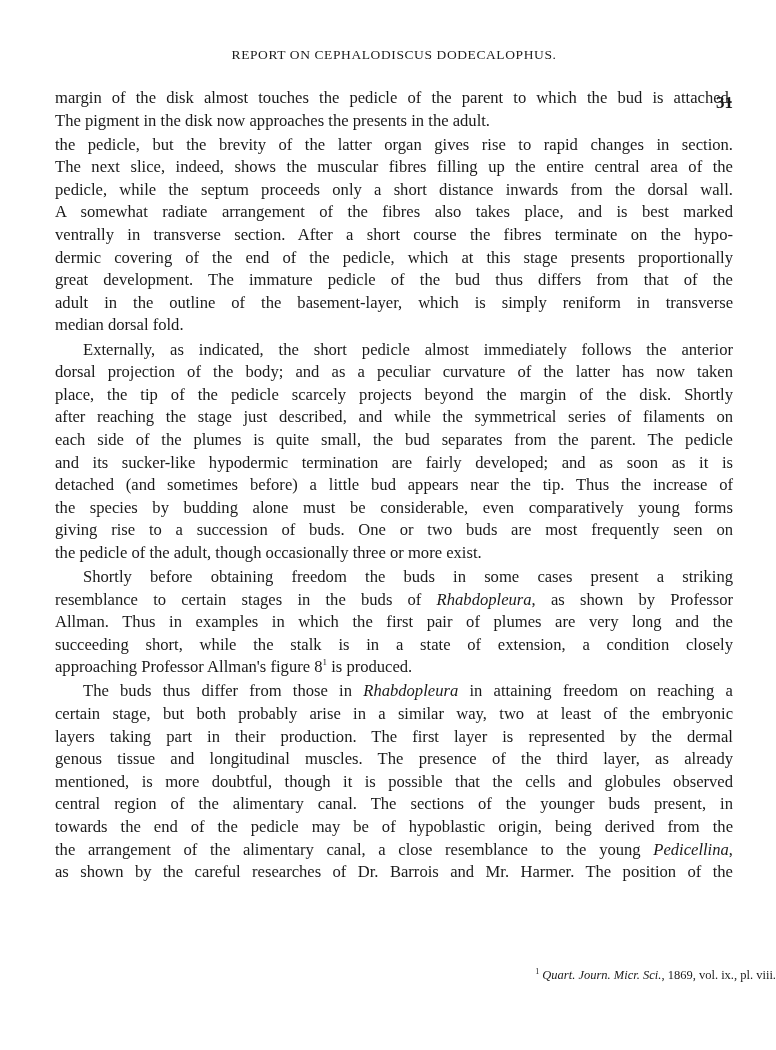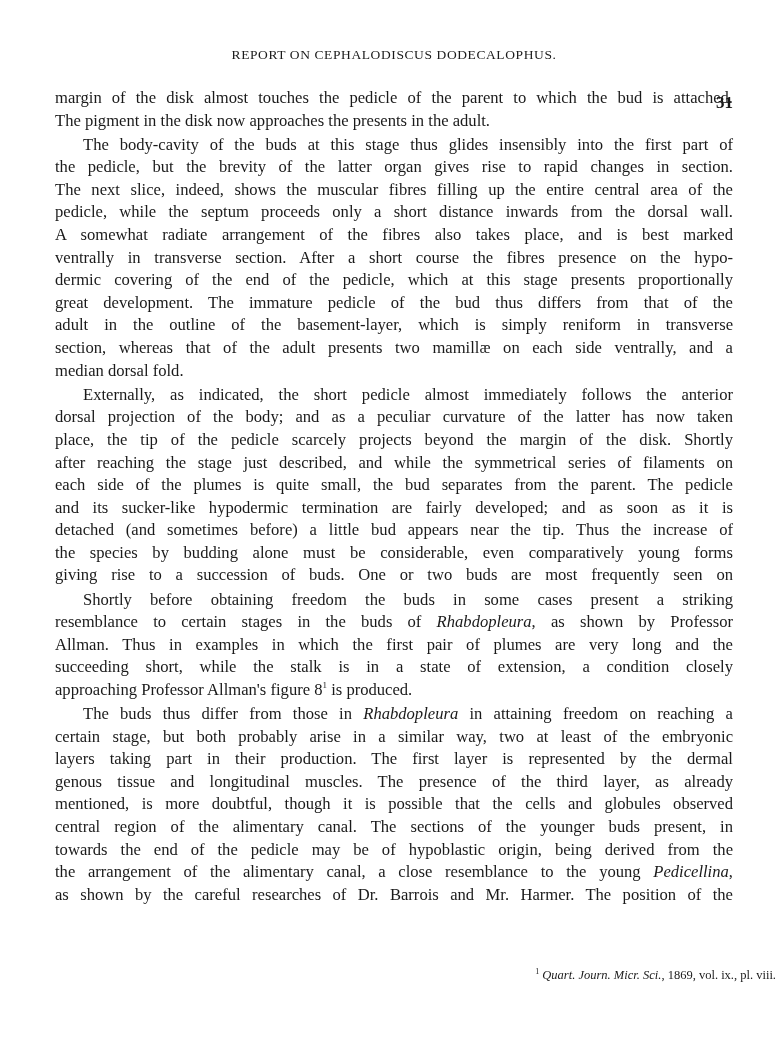--- a/index.html
+++ b/index.html
@@ -51,42 +51,41 @@
     <span class="running-title">REPORT ON CEPHALODISCUS DODECALOPHUS.</span>
     <span class="page-number">31</span>
   </div>
 
   <div class="body-text" id="body-text">
       <div class="para">
         <span class="line">margin of the disk almost touches the pedicle of the parent to which the bud is attached.</span>
         <span class="line last">The pigment in the disk now approaches the presents in the adult.</span>
       </div>
       <div class="para">
-        <span class="line indent">The body-cavity of the buds at this stage thus glides insensibly into the first part of</span>
         <span class="line">the pedicle, but the brevity of the latter organ gives rise to rapid changes in section.</span>
         <span class="line">The next slice, indeed, shows the muscular fibres filling up the entire central area of the</span>
         <span class="line">pedicle, while the septum proceeds only a short distance inwards from the dorsal wall.</span>
         <span class="line">A somewhat radiate arrangement of the fibres also takes place, and is best marked</span>
-        <span class="line">ventrally in transverse section.  After a short course the fibres presence on the hypo-</span>
+        <span class="line">ventrally in transverse section.  After a short course the fibres terminate on the hypo-</span>
         <span class="line">dermic covering of the end of the pedicle, which at this stage presents proportionally</span>
         <span class="line">great development.  The immature pedicle of the bud thus differs from that of the</span>
         <span class="line">adult in the outline of the basement-layer, which is simply reniform in transverse</span>
-        <span class="line">section, whereas that of the adult presents two mamillæ on each side ventrally, and a</span>
         <span class="line last">median dorsal fold.</span>
       </div>
       <div class="para">
         <span class="line indent">Externally, as indicated, the short pedicle almost immediately follows the anterior</span>
         <span class="line">dorsal projection of the body; and as a peculiar curvature of the latter has now taken</span>
         <span class="line">place, the tip of the pedicle scarcely projects beyond the margin of the disk.  Shortly</span>
         <span class="line">after reaching the stage just described, and while the symmetrical series of filaments on</span>
         <span class="line">each side of the plumes is quite small, the bud separates from the parent.  The pedicle</span>
         <span class="line">and its sucker-like hypodermic termination are fairly developed; and as soon as it is</span>
         <span class="line">detached (and sometimes before) a little bud appears near the tip.  Thus the increase of</span>
         <span class="line">the species by budding alone must be considerable, even comparatively young forms</span>
         <span class="line">giving rise to a succession of buds.  One or two buds are most frequently seen on</span>
+        <span class="line last">the pedicle of the adult, though occasionally three or more exist.</span>
       </div>
       <div class="para">
         <span class="line indent">Shortly before obtaining freedom the buds in some cases present a striking</span>
         <span class="line">resemblance to certain stages in the buds of <em>Rhabdopleura</em>, as shown by Professor</span>
         <span class="line">Allman.  Thus in examples in which the first pair of plumes are very long and the</span>
         <span class="line">succeeding short, while the stalk is in a state of extension, a condition closely</span>
         <span class="line last">approaching Professor Allman's figure 8<sup>1</sup> is produced.</span>
       </div>
       <div class="para">
         <span class="line indent">The buds thus differ from those in <em>Rhabdopleura</em> in attaining freedom on reaching a</span>

